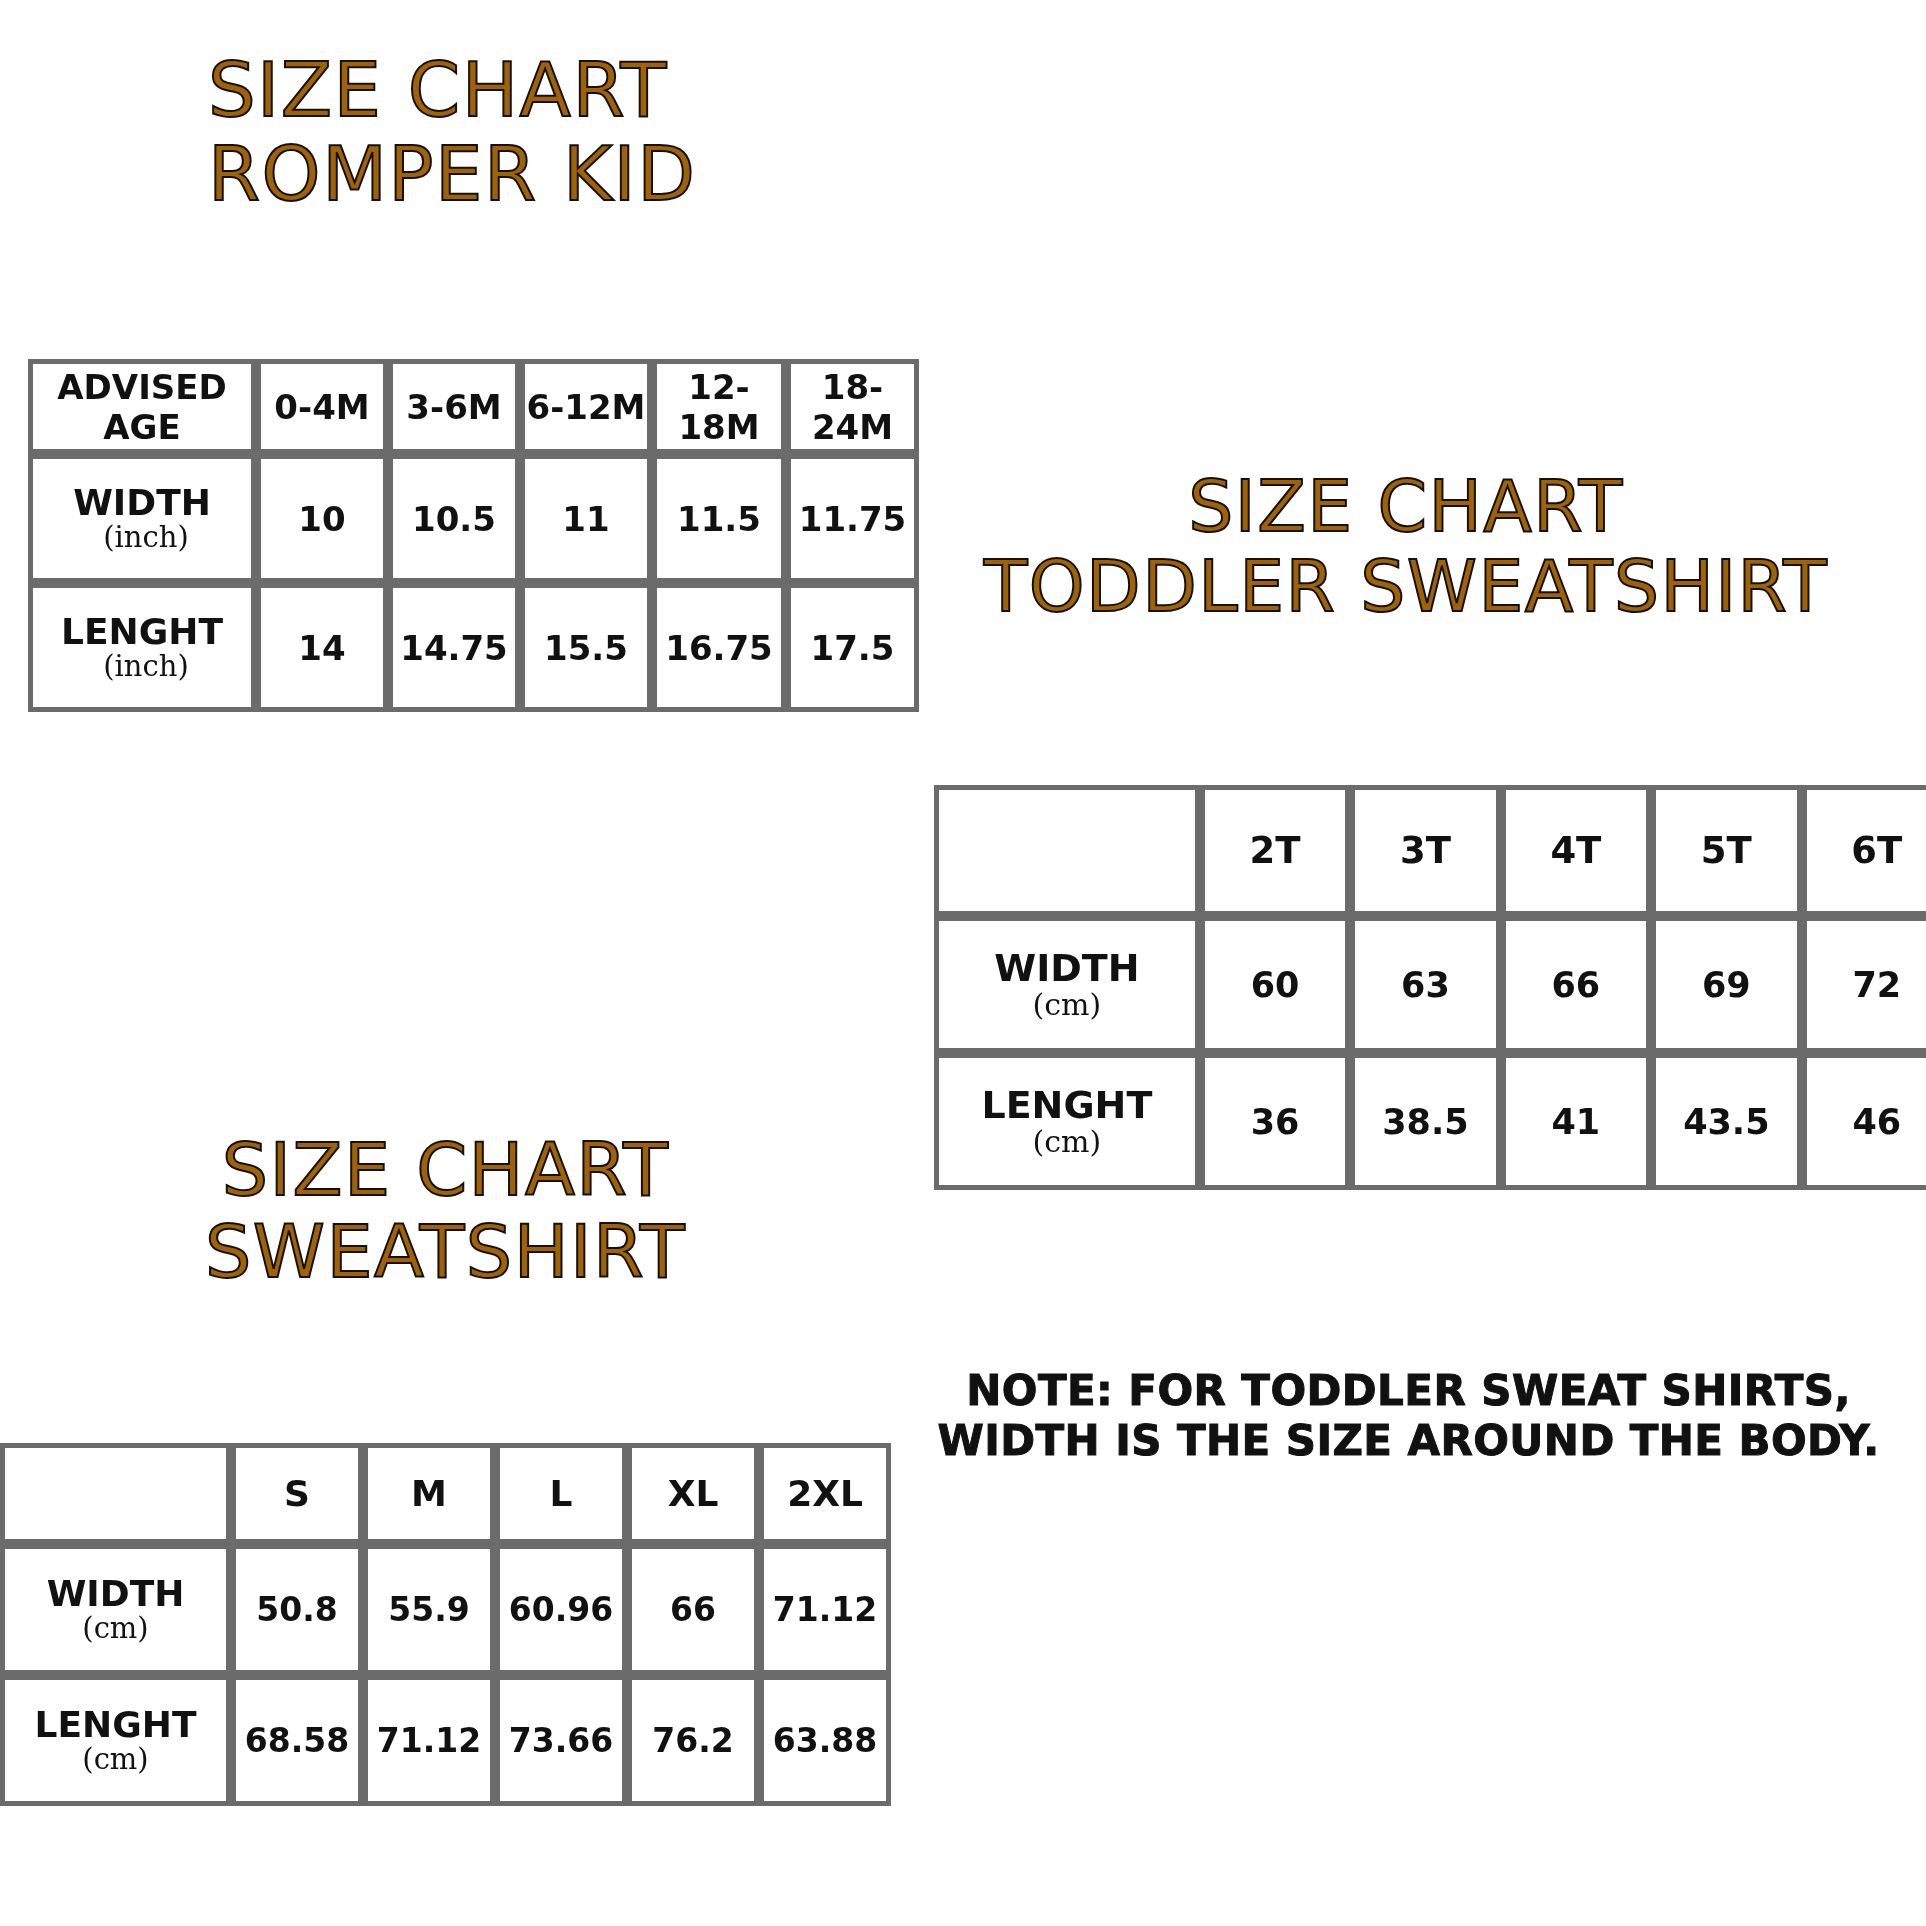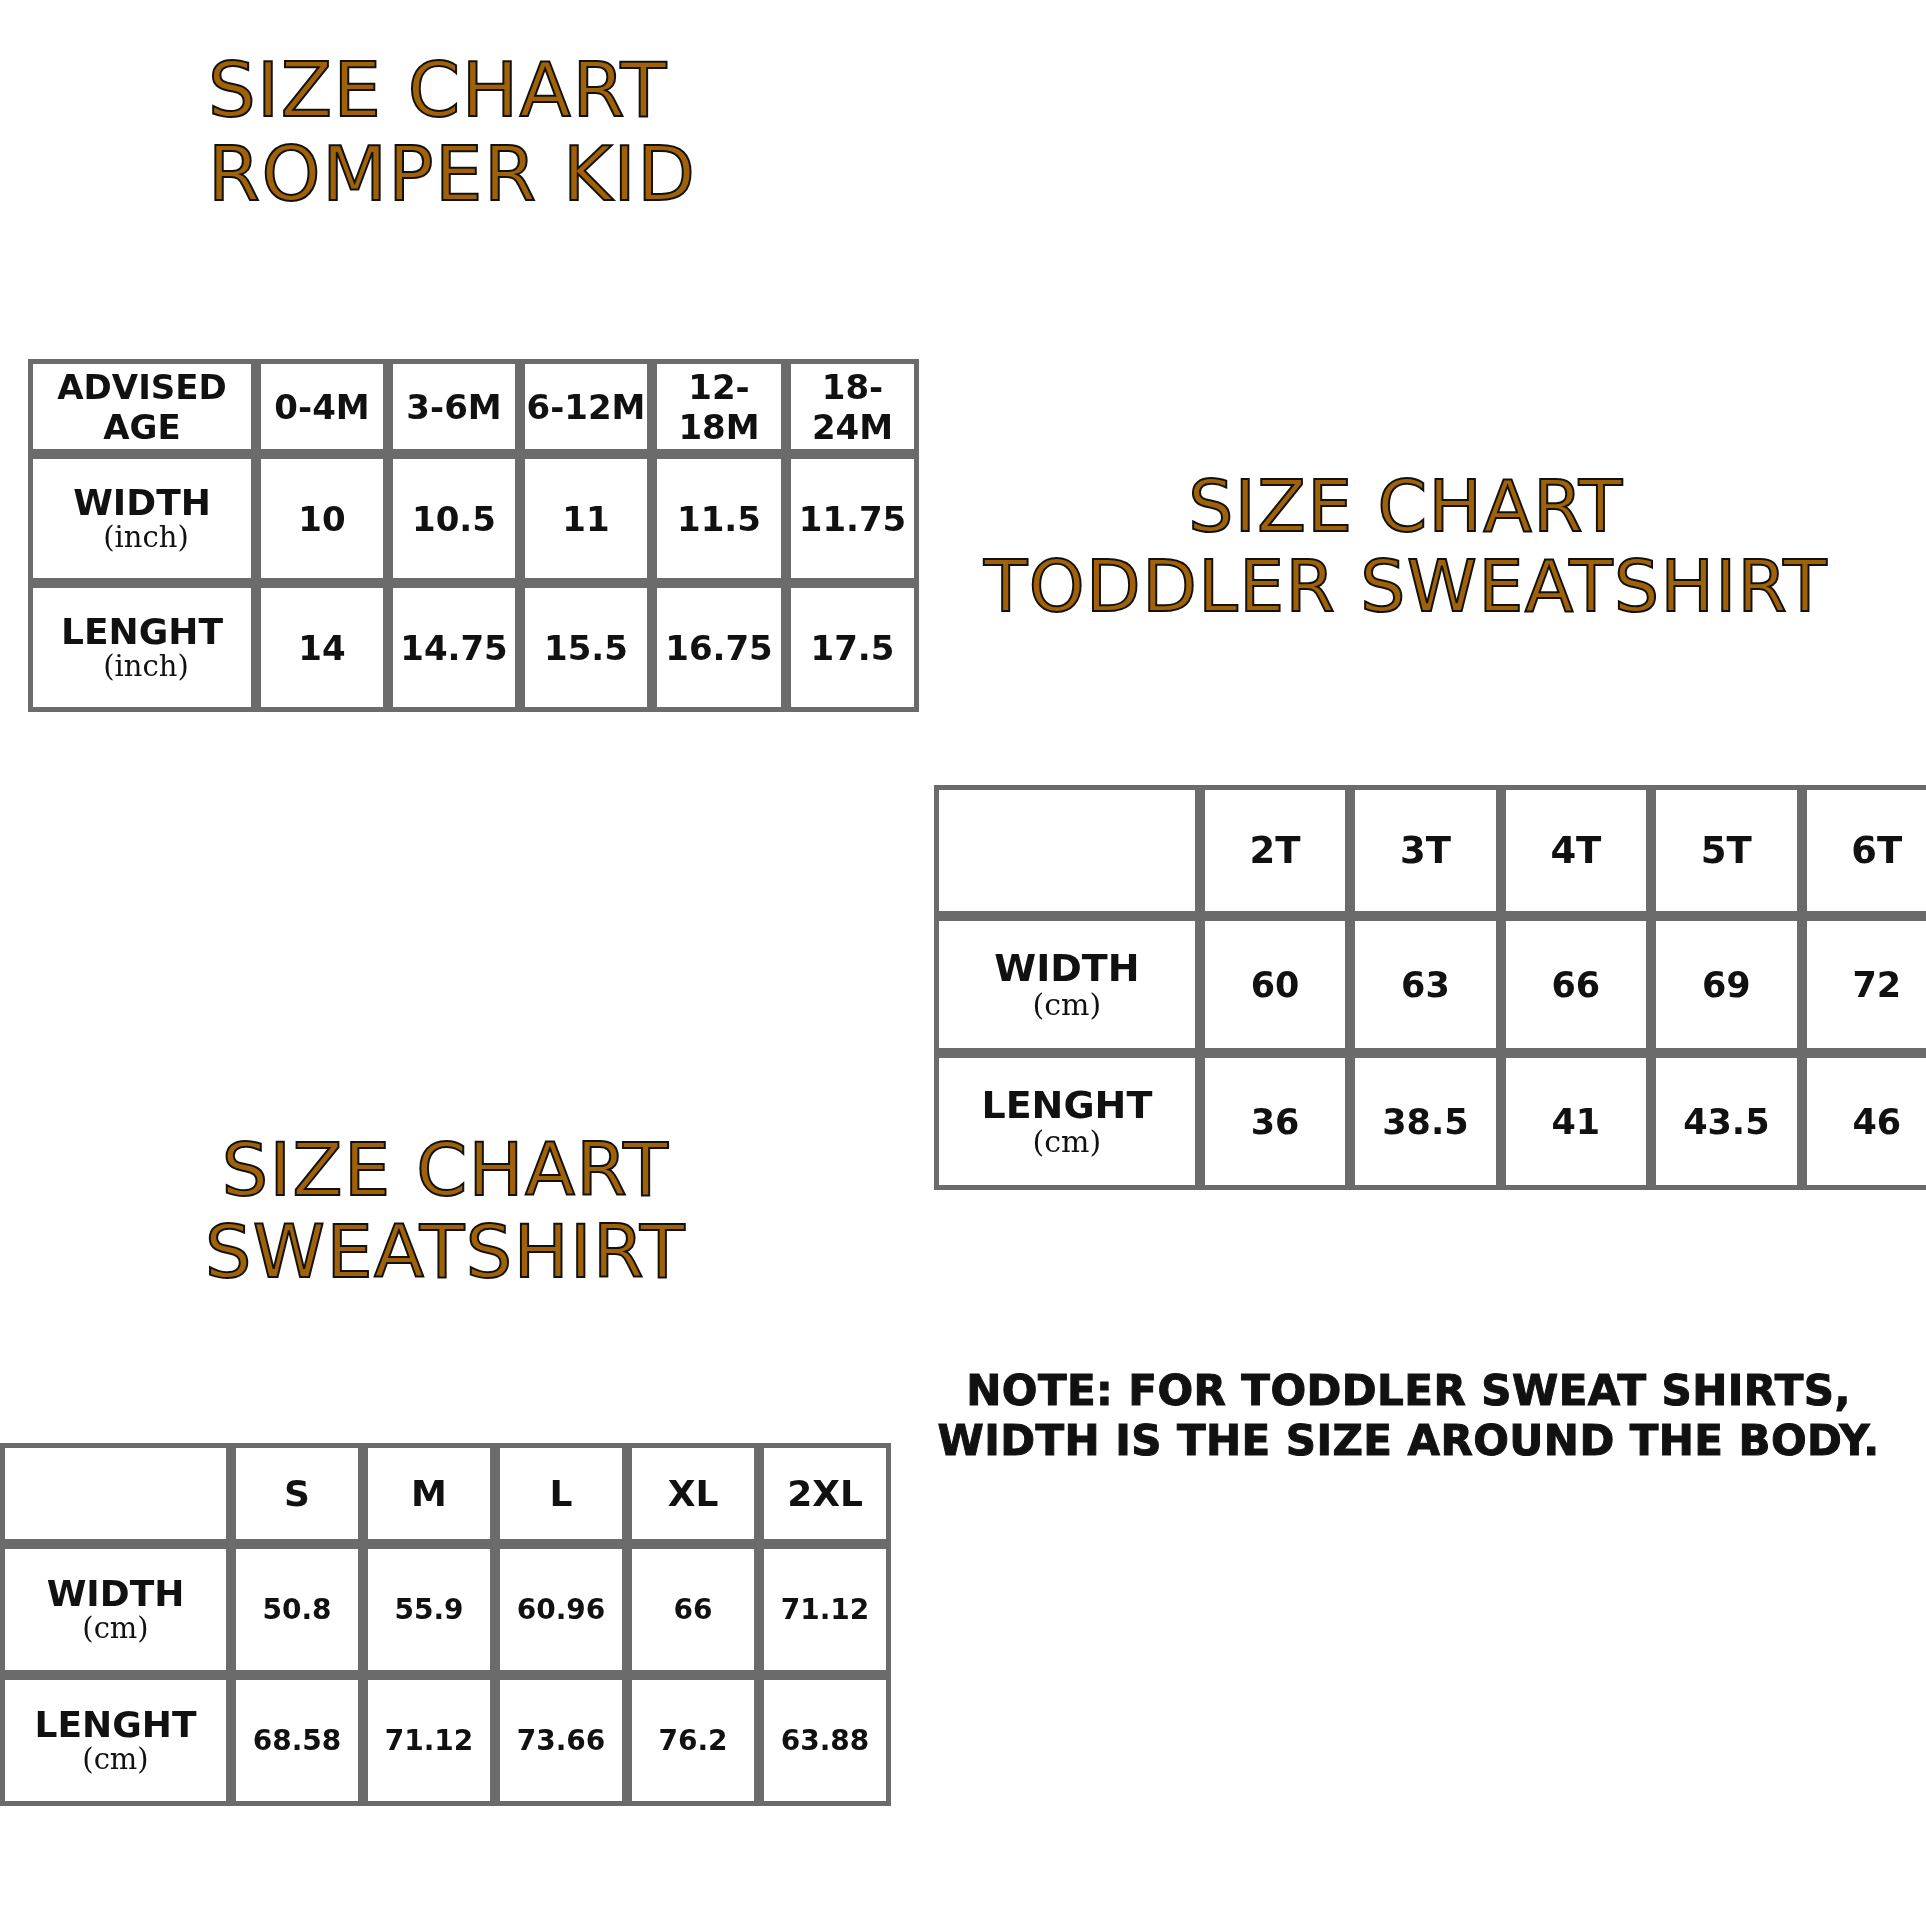--- a/index.html
+++ b/index.html
@@ -54,21 +54,21 @@
   
   #romper-table { width: 889px; padding-left: 28px; }
   #romper-table td { height: 91px; font-size: 34px; }
   #romper-table td.label-cell { font-size: 36px; }
   #romper-table td.label-cell .unit { font-size: 29px; margin-left: 8px; }
   #romper-table tr.head td { height: 85px; font-size: 34px; }
   #romper-table tr.body-row td { height: 119px; }
 
   
   #sweatshirt-table { width: 889px; }
-  #sweatshirt-table td { font-size: 28px; }
+  #sweatshirt-table td { font-size: 33px; }
   #sweatshirt-table tr.head td { height: 91px; font-size: 36px; }
   #sweatshirt-table tr.body-row td { height: 121px; }
   #sweatshirt-table td.label-cell { font-size: 36px; }
   #sweatshirt-table td.label-cell .unit { font-size: 29px; }
 
   
   #toddler-table { width: 1018px; }
   #toddler-table td { font-size: 35px; }
   #toddler-table tr.head td { height: 121px; font-size: 37px; }
   #toddler-table tr.body-row td { height: 127px; }

